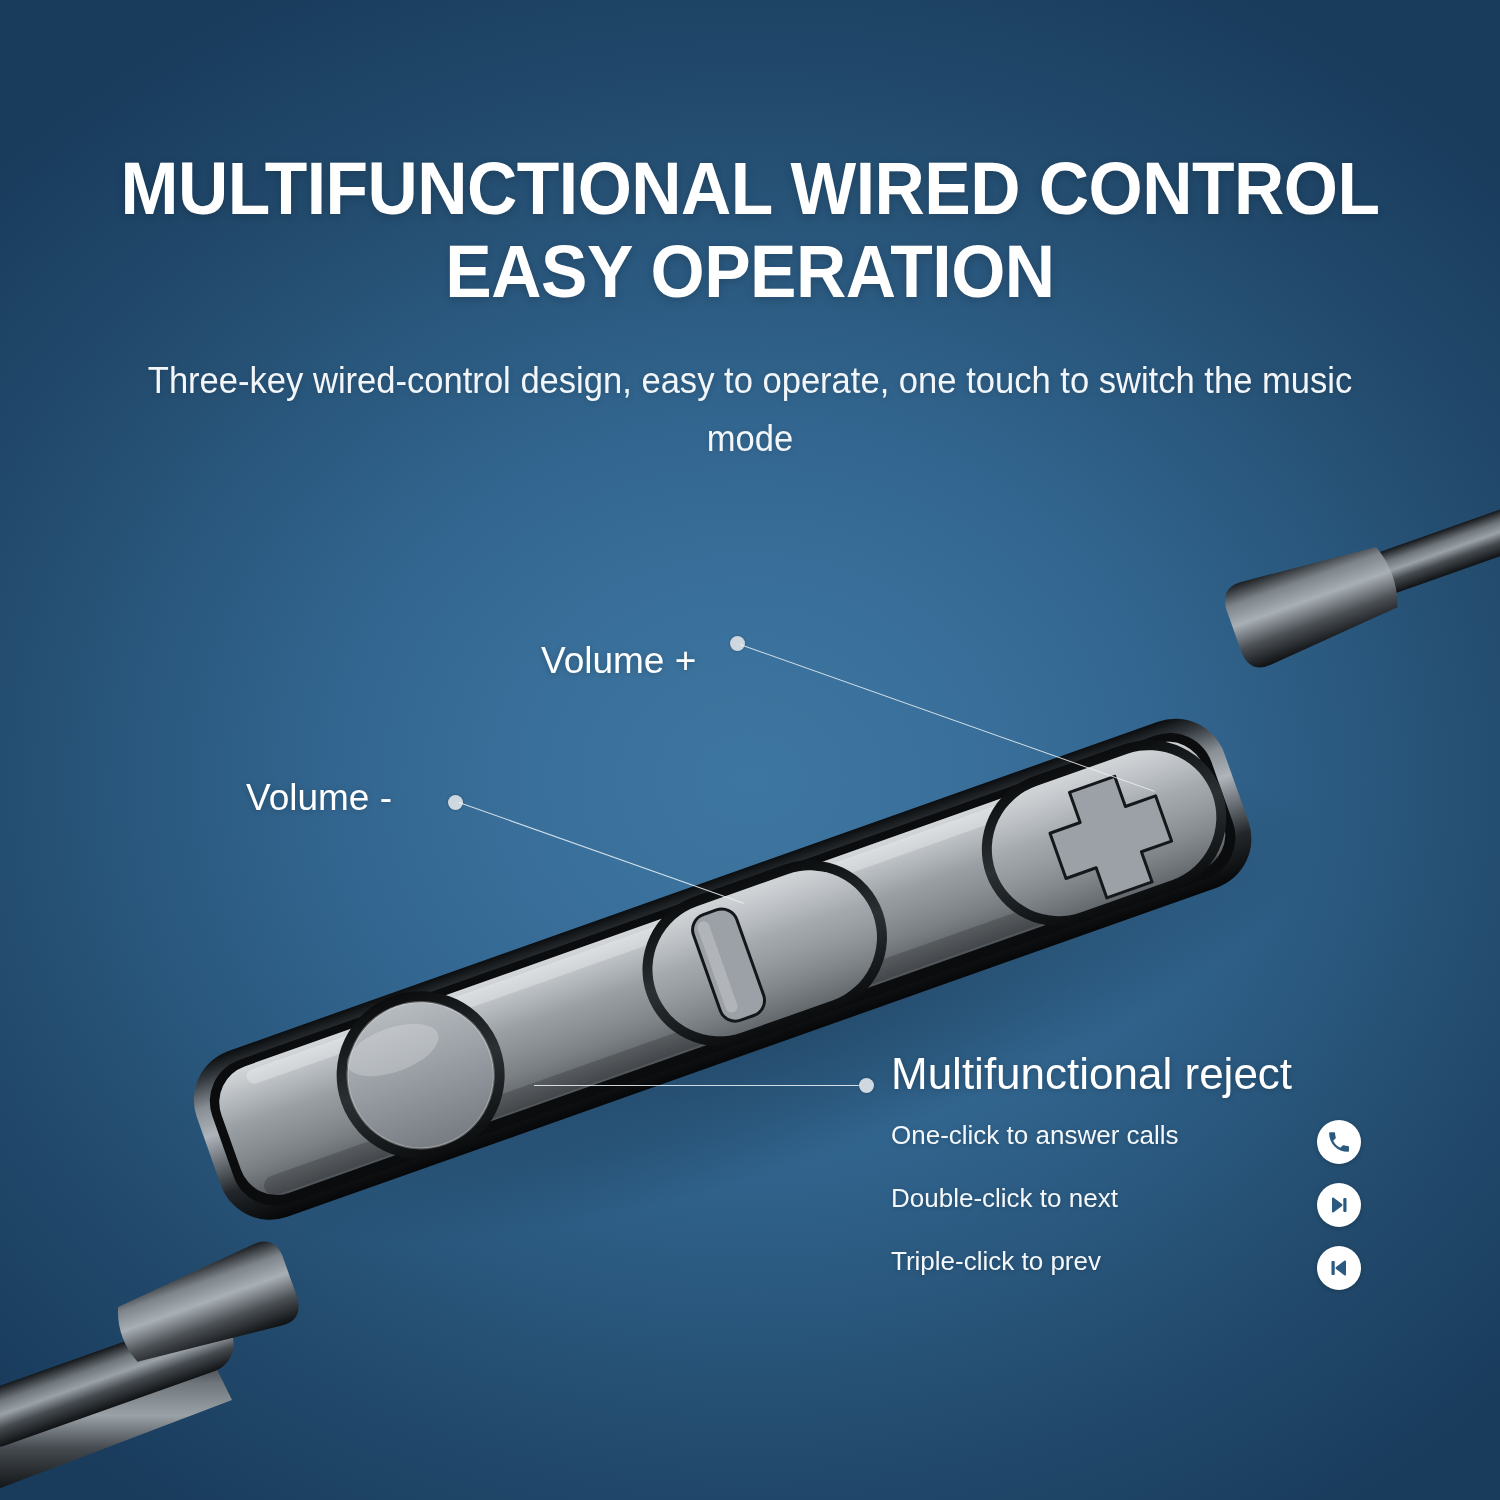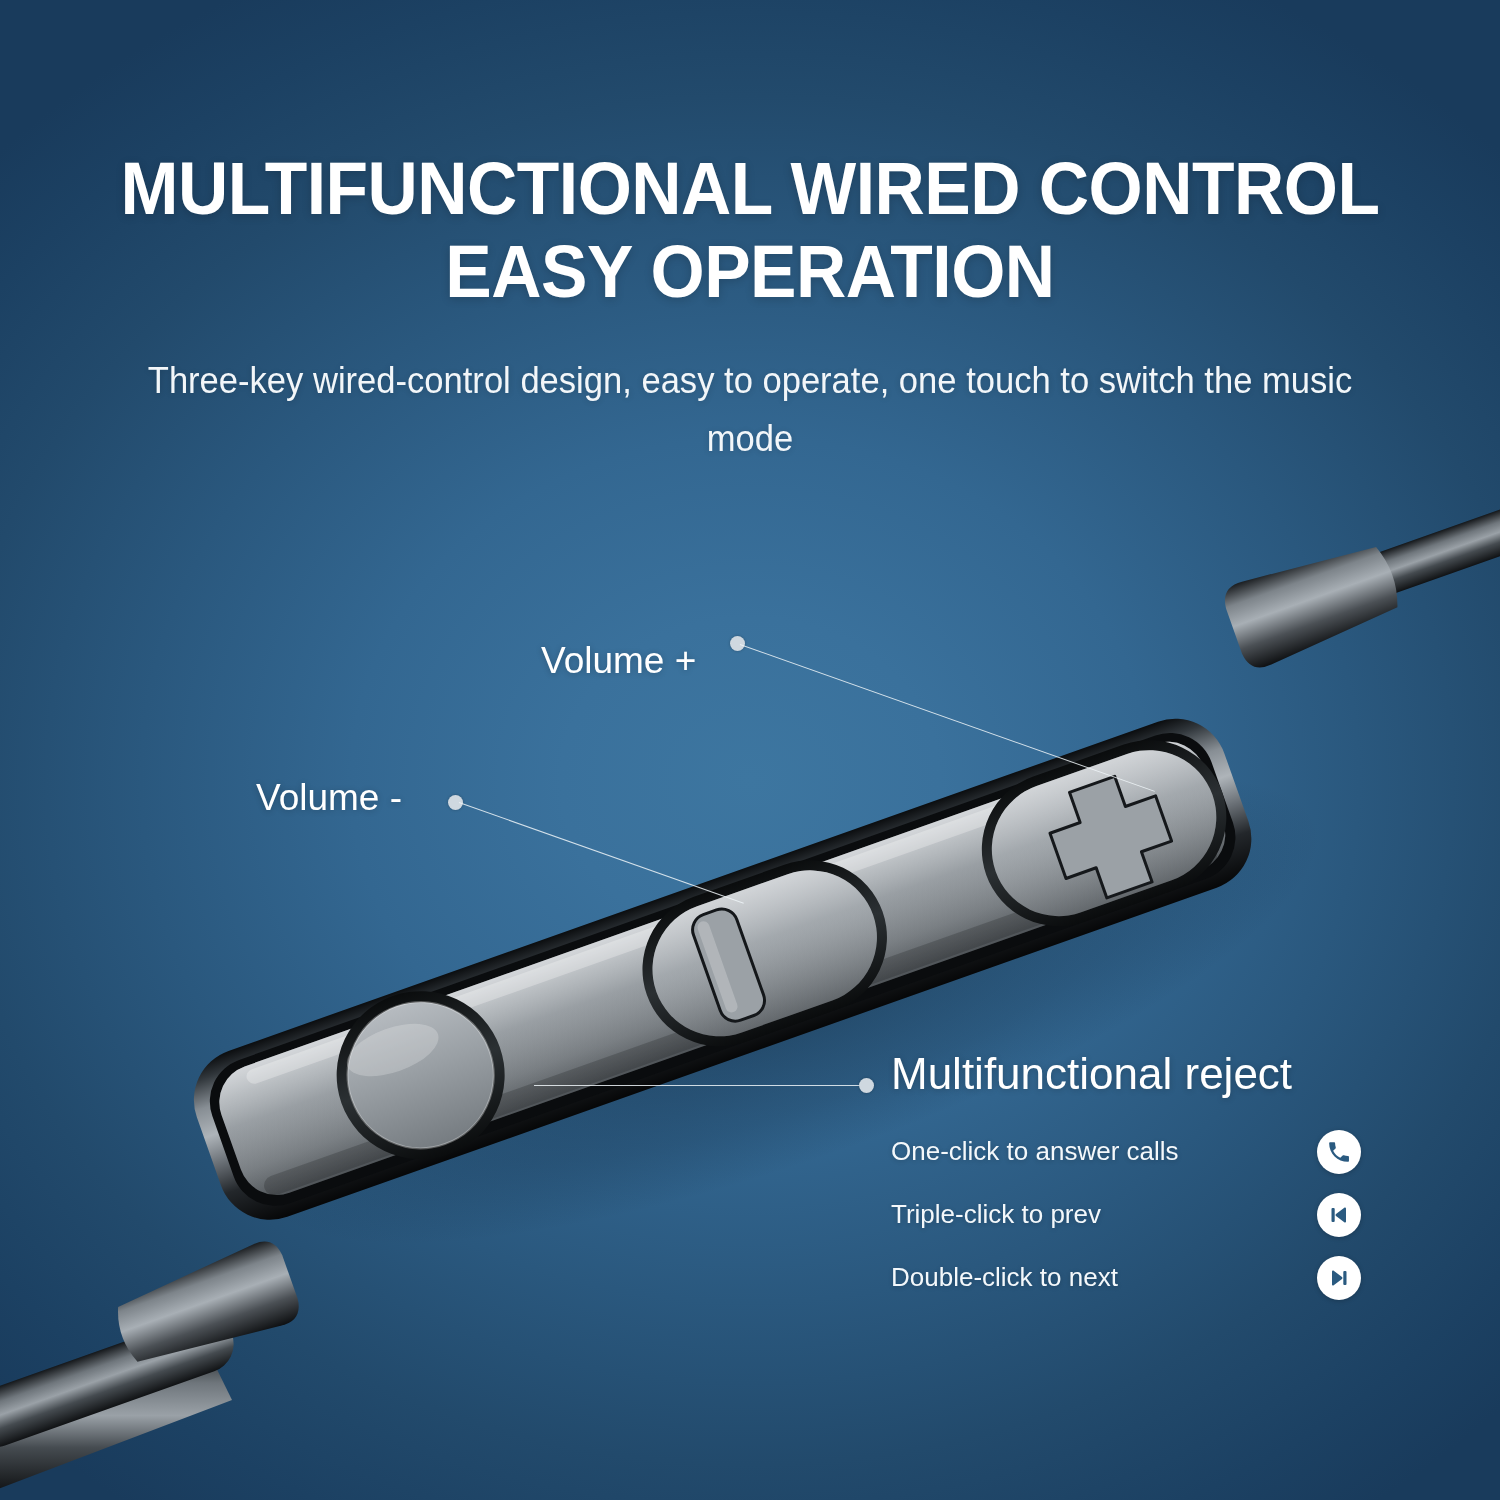--- a/index.html
+++ b/index.html
@@ -82,21 +82,21 @@
     position: absolute;
     height: 1px;
     background: rgba(238,244,248,0.85);
     transform-origin: 0 50%;
   }
 
   #label-vol-plus { left: 541px; top: 640px; }
   #dot-vol-plus   { left: 730px; top: 636px; }
   #line-vol-plus  { left: 740px; top: 644px; width: 440px; transform: rotate(19.5deg); }
 
-  #label-vol-minus { left: 256px; top: 777px; }
+  #label-vol-minus { left: 246px; top: 777px; }
   #dot-vol-minus   { left: 448px; top: 795px; }
   #line-vol-minus  { left: 459px; top: 802px; width: 302px; transform: rotate(19.5deg); }
 
   #line-multi { left: 534px; top: 1085px; width: 332px; transform: rotate(0deg); }
   #dot-multi  { left: 859px; top: 1078px; }
 
   
   #feature-block {
     position: absolute;
     left: 891px;
@@ -109,21 +109,20 @@
     font-weight: 400;
     line-height: 1.0;
     white-space: nowrap;
     text-shadow: 0 1px 6px rgba(0,0,0,0.22);
   }
   #feature-list {
     margin-top: 24px;
   }
   .feature-row {
     display: flex;
-    align-items: center;
     justify-content: space-between;
     height: 63px;
     gap: 26px;
   }
   .feature-text {
     color: #f4f8fb;
     font-size: 26px;
     font-weight: 400;
     white-space: nowrap;
     text-shadow: 0 1px 5px rgba(0,0,0,0.2);
@@ -287,35 +286,35 @@
         <span class="feature-icon">
           <svg width="26" height="26" viewBox="0 0 24 24">
             <path fill="#2a5a80" d="M6.6 10.8c1.5 2.9 3.7 5.1 6.6 6.6l2.2-2.2c.3-.3.7-.4 1.1-.2 1.1.4 2.4.6 3.7.6.6 0 1 .4 1 1v3.5c0 .6-.4 1-1 1C10.6 21.1 2.9 13.4 2.9 3.9c0-.6.4-1 1-1h3.5c.6 0 1 .4 1 1 0 1.3.2 2.5.6 3.7.1.4 0 .8-.2 1.1l-2.2 2.1z"></path>
           </svg>
         </span>
       </div>
 
 
 
       <div class="feature-row">
+        <span class="feature-text">Double-click to next</span>
+        <span class="feature-icon">
+          <svg width="24" height="24" viewBox="0 0 24 24">
+            <path fill="#2a5a80" d="M5 5.6v12.8c0 .9 1 1.4 1.7.9l8.3-6.4c.6-.4.6-1.3 0-1.8L6.7 4.7C6 4.2 5 4.7 5 5.6z"></path>
+            <rect x="16.3" y="5" width="3.2" height="14" rx="1" fill="#2a5a80"></rect>
+          </svg>
+        </span>
+      </div>
+
+      <div class="feature-row">
         <span class="feature-text">Triple-click to prev</span>
         <span class="feature-icon">
           <svg width="24" height="24" viewBox="0 0 24 24">
             <rect x="4.5" y="5" width="3.2" height="14" rx="1" fill="#2a5a80"></rect>
             <path fill="#2a5a80" d="M19 5.6v12.8c0 .9-1 1.4-1.7.9l-8.3-6.4c-.6-.4-.6-1.3 0-1.8l8.3-6.4c.7-.5 1.7 0 1.7.9z"></path>
           </svg>
         </span>
       </div>
 
-      <div class="feature-row">
-        <span class="feature-text">Double-click to next</span>
-        <span class="feature-icon">
-          <svg width="24" height="24" viewBox="0 0 24 24">
-            <path fill="#2a5a80" d="M5 5.6v12.8c0 .9 1 1.4 1.7.9l8.3-6.4c.6-.4.6-1.3 0-1.8L6.7 4.7C6 4.2 5 4.7 5 5.6z"></path>
-            <rect x="16.3" y="5" width="3.2" height="14" rx="1" fill="#2a5a80"></rect>
-          </svg>
-        </span>
-      </div>
-
     </div>
   </div>
 
 </div>
 
 </body></html>

